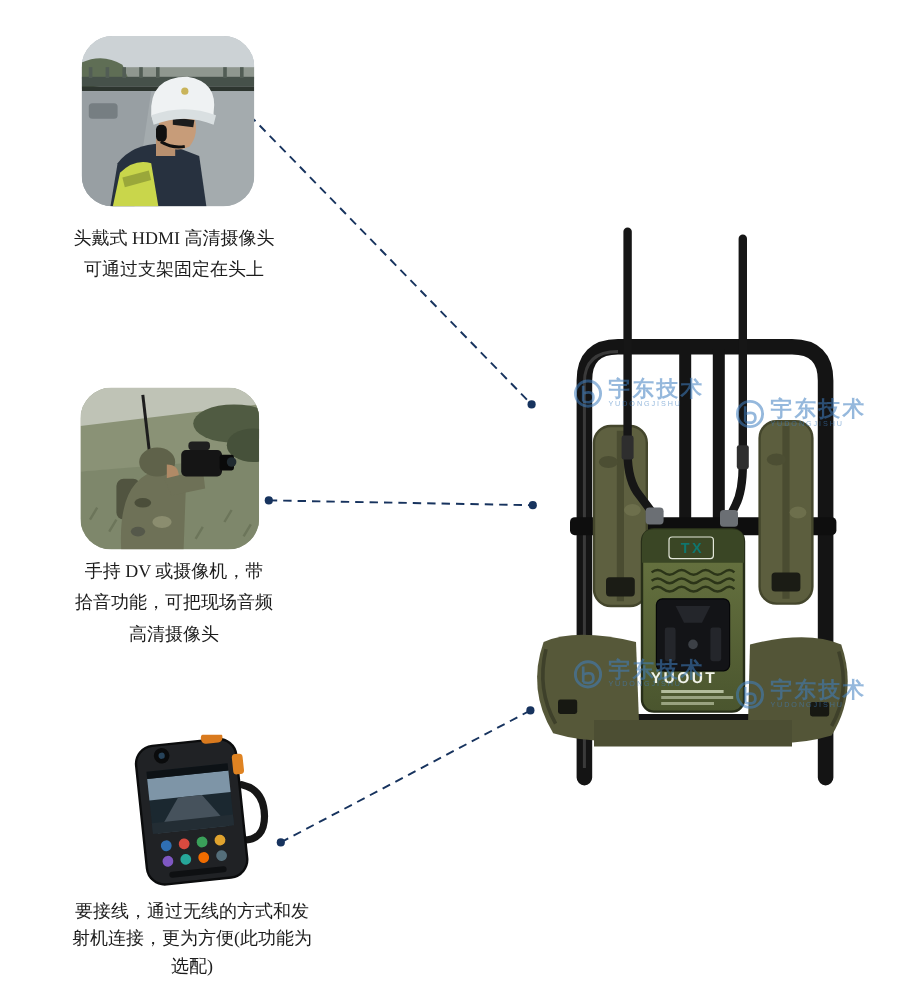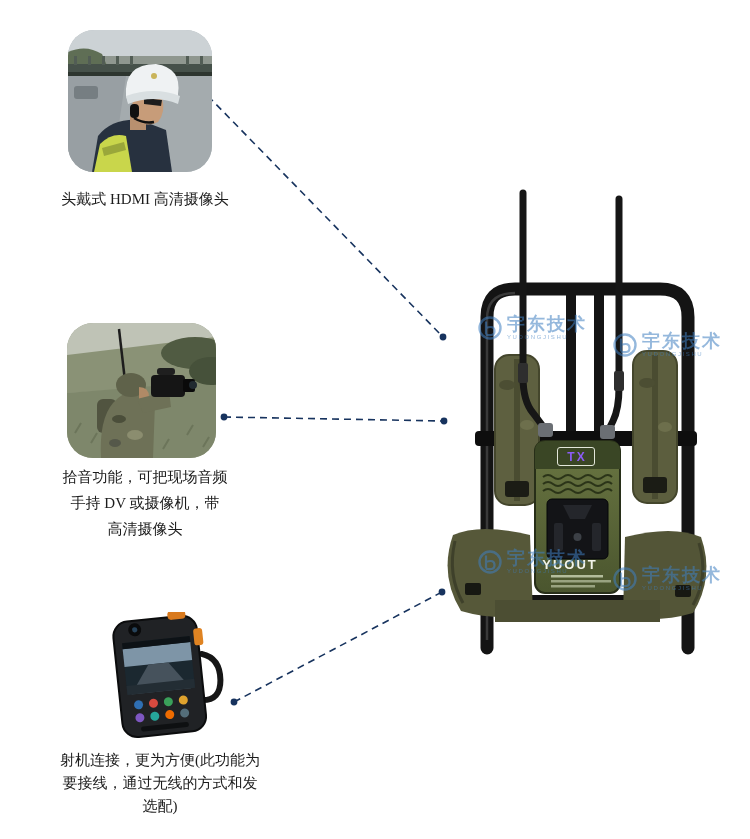--- a/index.html
+++ b/index.html
@@ -22,21 +22,21 @@
              font-family:"Liberation Serif","DejaVu Serif",serif;
              font-size:15px; line-height:26px; }
   .caption-1 { left:25px; top:186px; width:240px; }
   .caption-2 { left:25px; top:464px; width:240px; }
   .caption-3 { left:35px; top:749px; width:250px; line-height:23px; }
 
   .device { position:absolute; left:435px; top:185px; width:285px; height:475px; }
   .device > svg { position:absolute; left:0; top:0; width:285px; height:475px; }
 
   .tx-label { position:absolute; left:122px; top:262px; width:38px; height:19px;
-              border:1.5px solid #e3e7da; border-radius:3px; color:#8b5cf6;
+              border:1.5px solid #e3e7da; border-radius:3px; color:#0f766e;
               font-size:12px; font-weight:bold; letter-spacing:2px;
               display:flex; align-items:center; justify-content:center;
               text-indent:2px; }
   .brand-label { position:absolute; left:100px; top:372px; width:70px;
                  text-align:center; color:#f2f4ea; font-size:13px;
                  font-weight:bold; letter-spacing:2px; }
 
   .wm { position:absolute; display:flex; align-items:center; gap:4px;
         color:#3f7fc1; opacity:0.55; z-index:5; pointer-events:none; }
   .wm-icon { width:26px; height:26px; flex:0 0 auto; }
@@ -93,20 +93,21 @@
       <path d="M76,68 l18,2 l-1,6 l-17,-2 z" fill="#1c1c1c"></path>
       <path d="M58,66 Q56,34 88,34 Q114,38 110,64 L110,70 Q86,60 60,72 Z" fill="#eff2f3"></path>
       <path d="M58,66 Q86,56 112,66 L110,74 Q86,64 60,74 Z" fill="#d9dfe1"></path>
       <circle cx="86" cy="46" r="3" fill="#c9b45a"></circle>
       <rect x="62" y="74" width="9" height="14" rx="4" fill="#101010"></rect>
       <path d="M66,88 q10,6 20,4" stroke="#101010" stroke-width="2.5" fill="none"></path>
     </svg>
   </figure>
   <div class="caption caption-1">
     <div class="caption-line">头戴式 HDMI 高清摄像头</div>
+    <div class="caption-line">可通过支架固定在头上</div>
   </div>
 
   <figure class="photo photo-2">
     <svg viewBox="0 0 149 135" preserveAspectRatio="none">
       <rect width="149" height="135" fill="#99a089"></rect>
       <rect width="149" height="32" fill="#bfc3b6"></rect>
       <path d="M0,32 L149,14 L149,60 L0,70 Z" fill="#8a9276"></path>
       <path d="M0,70 L149,58 L149,135 L0,135 Z" fill="#7e876b"></path>
       <ellipse cx="128" cy="30" rx="34" ry="16" fill="#505b42"></ellipse>
       <ellipse cx="144" cy="48" rx="22" ry="14" fill="#46513a"></ellipse>
@@ -120,22 +121,22 @@
       <ellipse cx="64" cy="62" rx="15" ry="12" fill="#5f624a"></ellipse>
       <path d="M72,64 q10,0 10,10 l-10,2 z" fill="#b08a66"></path>
       <path d="M70,76 L102,68 L104,84 L76,90 Z" fill="#6e7157"></path>
       <rect x="84" y="52" width="34" height="22" rx="4" fill="#151515"></rect>
       <rect x="116" y="56" width="12" height="13" rx="2" fill="#0a0a0a"></rect>
       <rect x="90" y="45" width="18" height="7" rx="3" fill="#1f1f1f"></rect>
       <circle cx="126" cy="62" r="4" fill="#202a30"></circle>
     </svg>
   </figure>
   <div class="caption caption-2">
+    <div class="caption-line">手持 DV 或摄像机，带</div>
     <div class="caption-line">拾音功能，可把现场音频</div>
-    <div class="caption-line">手持 DV 或摄像机，带</div>
     <div class="caption-line">高清摄像头</div>
   </div>
 
   <figure class="photo photo-3">
     <svg viewBox="0 0 152 134" preserveAspectRatio="none">
       <g transform="rotate(-6 76 67)">
         <path d="M116,46 q18,6 16,28 q-2,20 -20,18" stroke="#161616" stroke-width="6" fill="none" stroke-linecap="round"></path>
         <rect x="30" y="6" width="84" height="116" rx="15" fill="#202225"></rect>
         <rect x="30" y="6" width="84" height="116" rx="15" fill="none" stroke="#0b0c0d" stroke-width="2"></rect>
         <rect x="86" y="0" width="18" height="9" rx="4" fill="#d97a1e"></rect>
@@ -153,22 +154,22 @@
         <circle cx="93" cy="90" r="4.5" fill="#e0a32e"></circle>
         <circle cx="48" cy="103" r="4.5" fill="#7e57c2"></circle>
         <circle cx="63" cy="103" r="4.5" fill="#26a69a"></circle>
         <circle cx="78" cy="103" r="4.5" fill="#ef6c00"></circle>
         <circle cx="93" cy="103" r="4.5" fill="#546e7a"></circle>
         <rect x="48" y="112" width="48" height="5" rx="2.5" fill="#0e1012"></rect>
       </g>
     </svg>
   </figure>
   <div class="caption caption-3">
+    <div class="caption-line">要接线，通过无线的方式和发</div>
     <div class="caption-line">射机连接，更为方便(此功能为</div>
-    <div class="caption-line">要接线，通过无线的方式和发</div>
     <div class="caption-line">选配)</div>
   </div>
 
   <div class="device">
     <svg viewBox="0 0 285 475">
       <defs>
         <linearGradient id="gGreen" x1="0" y1="0" x2="0" y2="1">
           <stop offset="0" stop-color="#6a7642"></stop>
           <stop offset="1" stop-color="#4a552e"></stop>
         </linearGradient>

